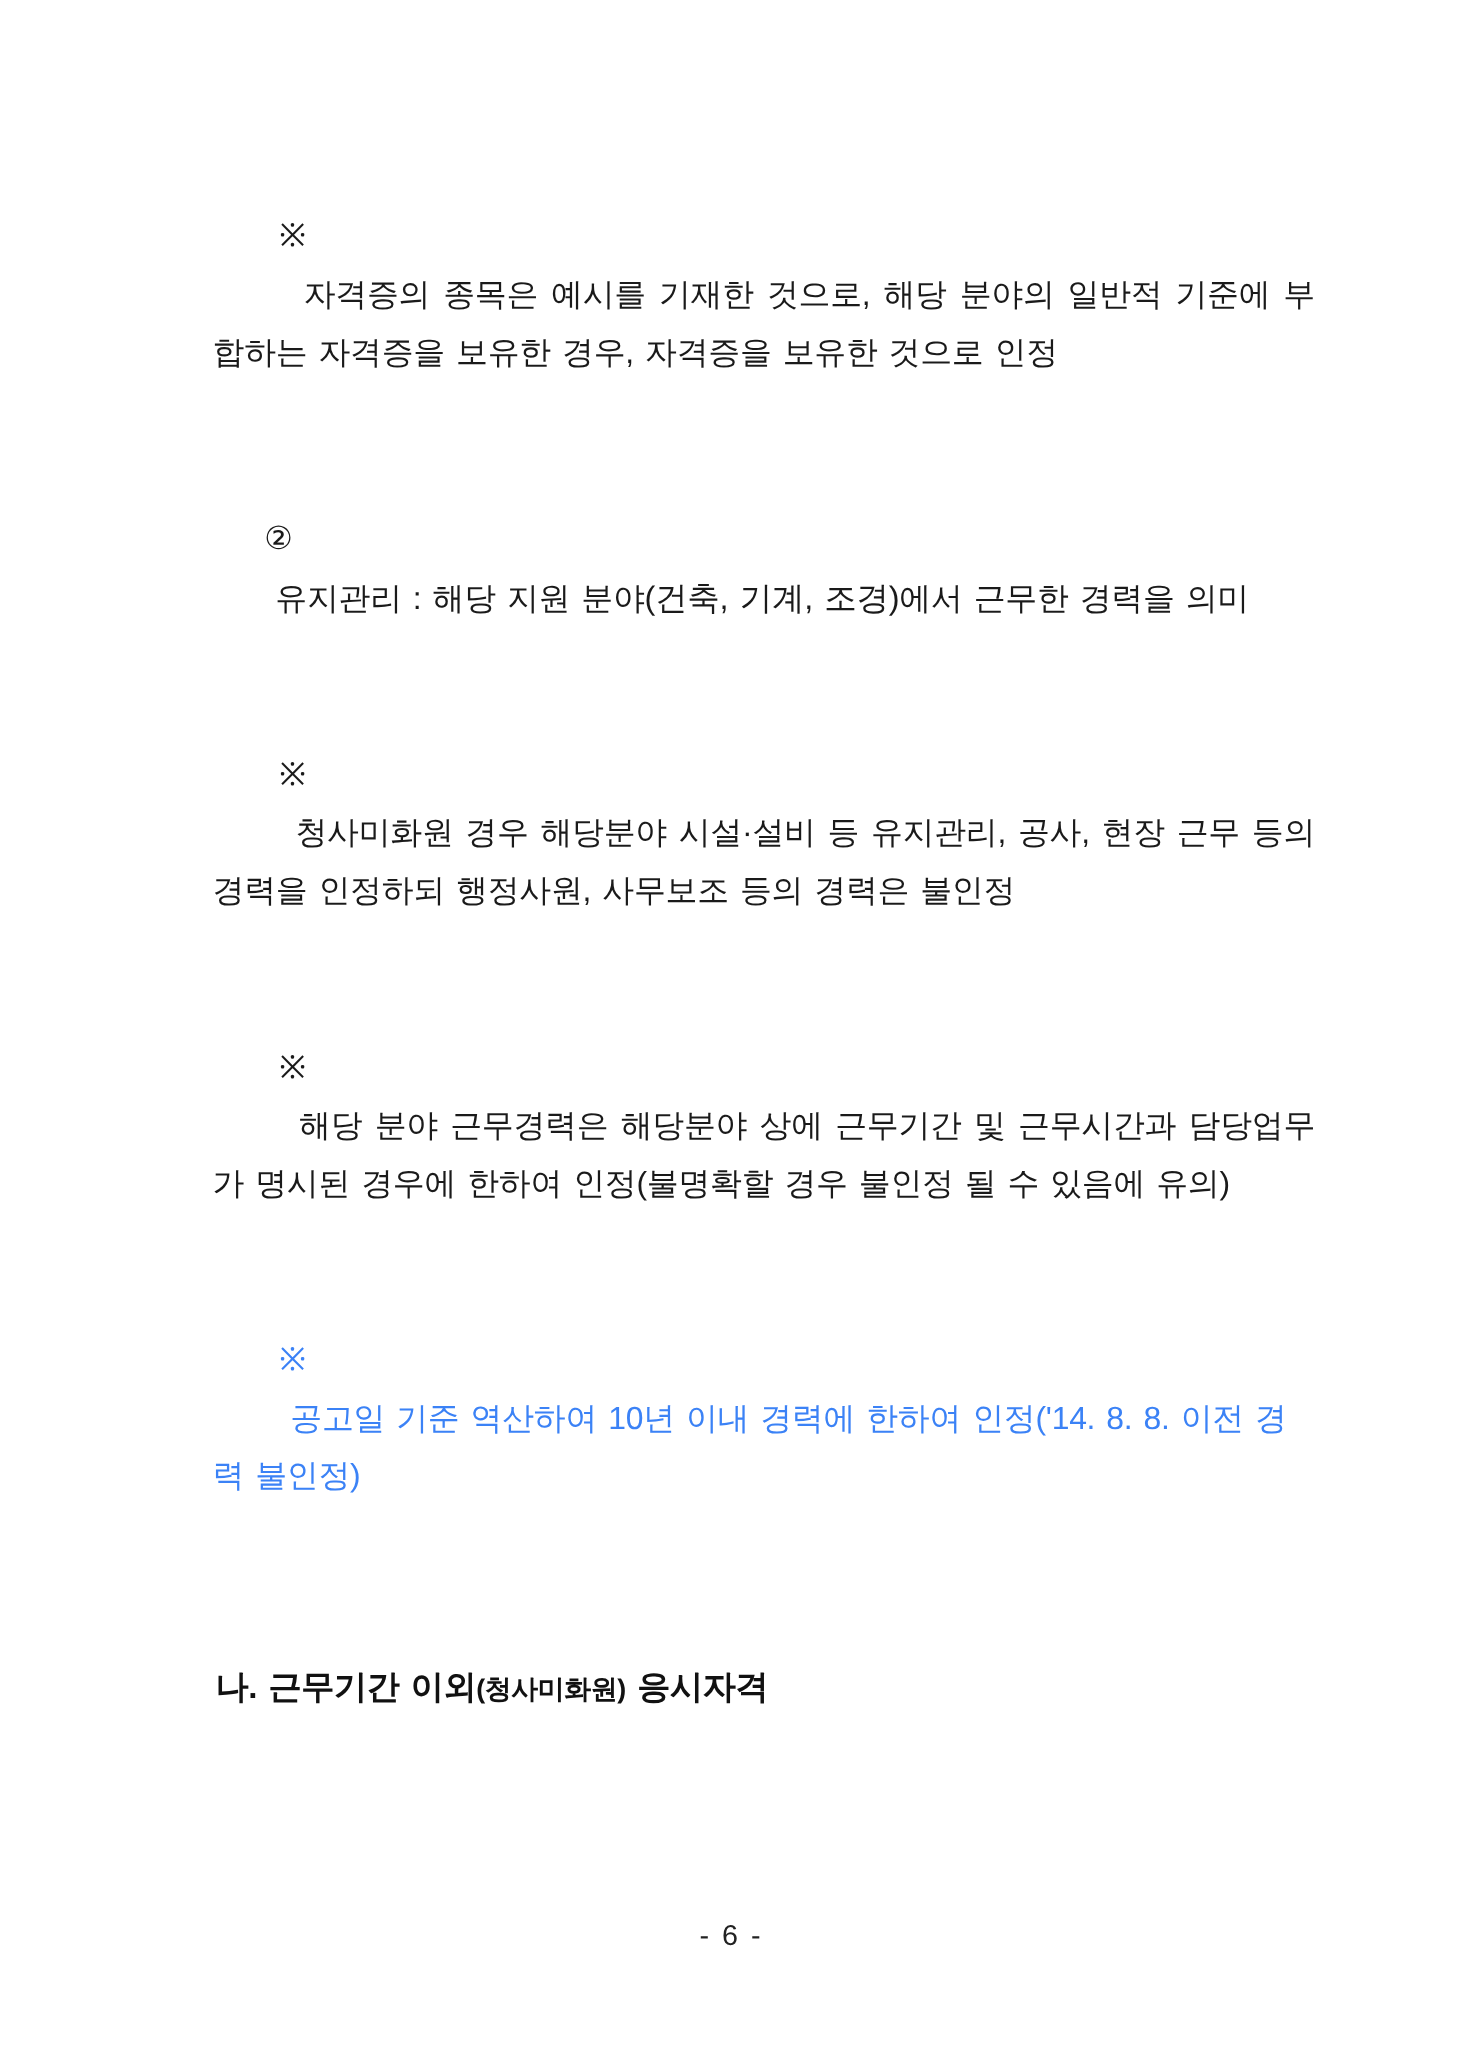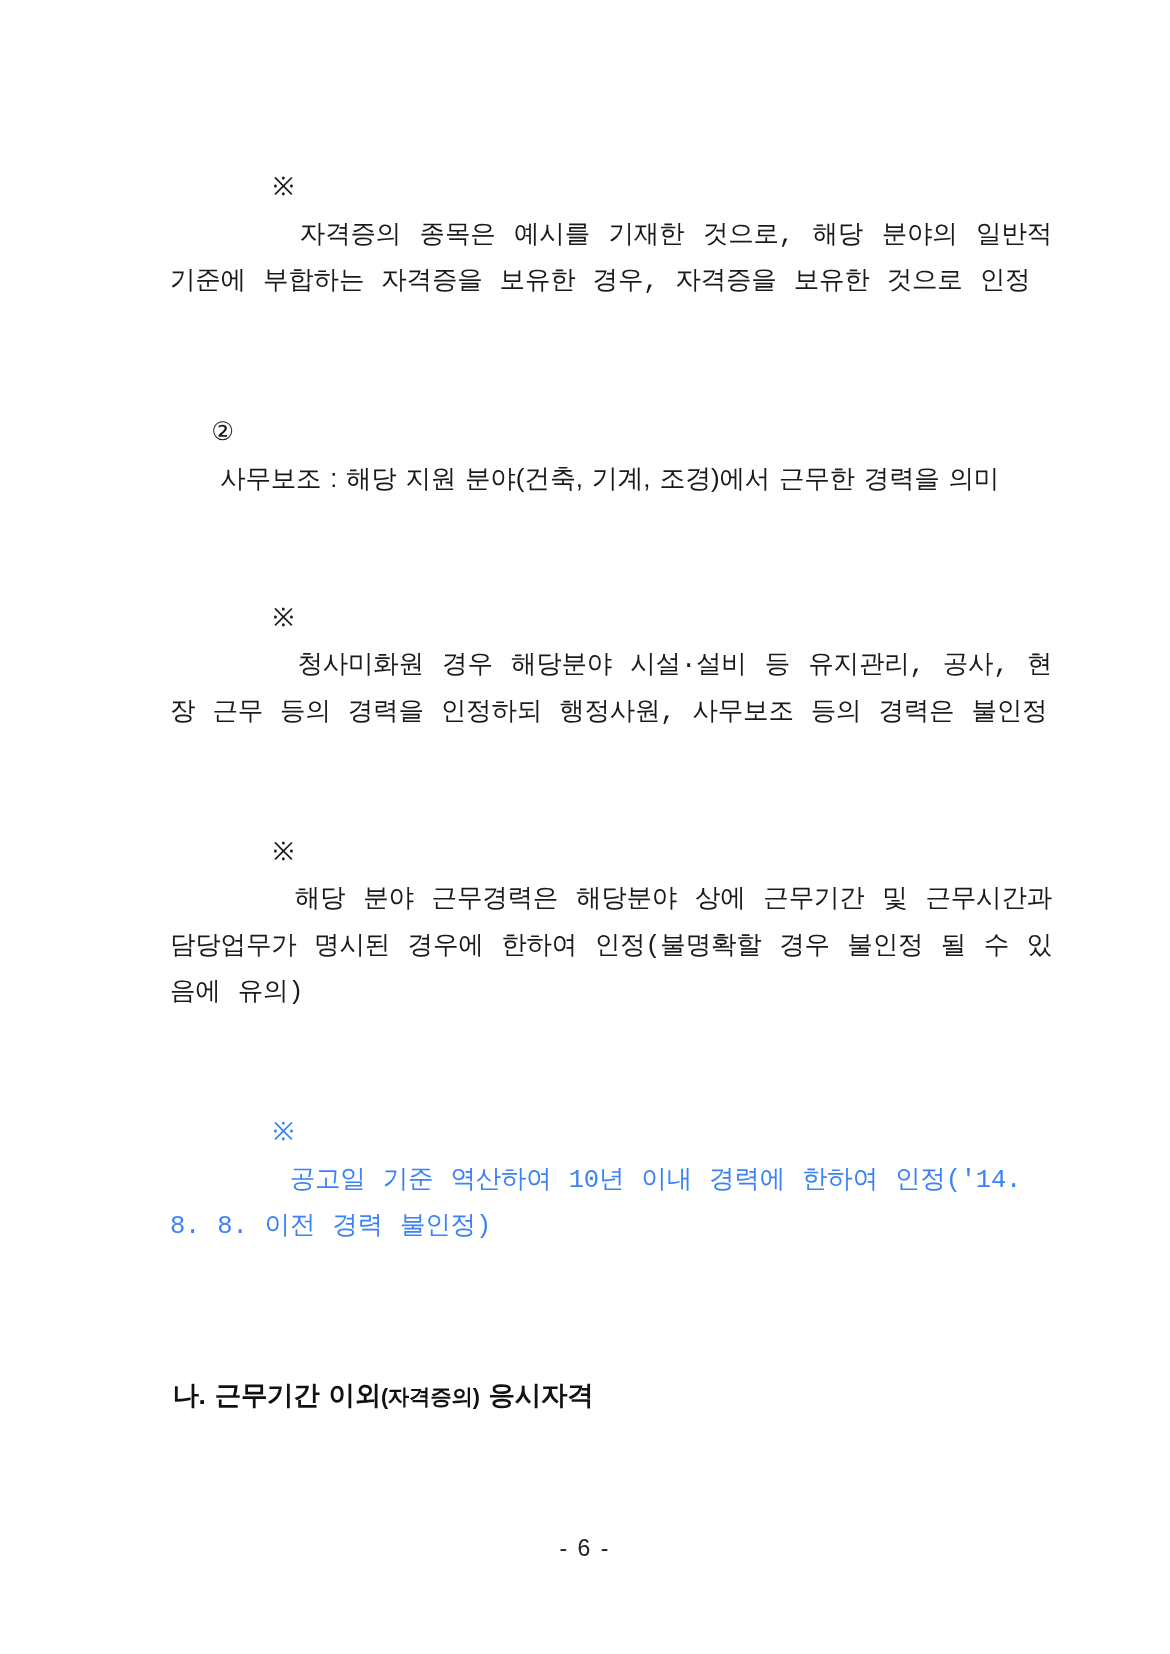--- a/index.html
+++ b/index.html
@@ -30,21 +30,21 @@
     letter-spacing: -0.2px;
     word-spacing: 2px;
     color: #1a1a1a;
     white-space: pre-wrap;
   }
   .red {
     color: #3b82f6;
   }
   
   .ind-0  { margin-left: 0px; }
-  .ind-1  { margin-left: 12px; font-family: Liberation Mono, monospace; }
+  .ind-1  { margin-left: 12px; }
   .hang-2 { padding-left: 40px; text-indent: -40px; }
 
   .block {
     margin-bottom: 2px;
   }
   .gap-sm { margin-top: 10px; }
   .gap-md { margin-top: 26px; }
 
   .heading {
     font-size: 26.5px;
@@ -80,39 +80,39 @@
 <div class="page">
   <div class="content">
 
     <div class="line ind-1 hang-2 block justify">
       <span>※</span>
       <span>&nbsp;</span><span>자격증의 종목은 예시를 기재한 것으로, 해당 분야의 일반적 기준에 부합하는 자격증을 보유한 경우, 자격증을 보유한 것으로 인정</span>
     </div>
 
     <div class="line ind-0 hang-2 block gap-sm">
       <span>②</span>
-      <span>&nbsp;</span><span>사무보조 : 해당 지원 분야</span><span class="inline-small">(건축, 기계, 조경)</span><span>에서 근무한 경력을 의미</span>
+      <span>&nbsp;</span><span>유지관리 : 해당 지원 분야</span><span class="inline-small">(건축, 기계, 조경)</span><span>에서 근무한 경력을 의미</span>
     </div>
 
     <div class="line ind-1 hang-2 block justify">
       <span>※</span>
       <span>&nbsp;</span><span>청사미화원 경우 해당분야 시설·설비 등 유지관리, 공사, 현장 근무 등의 경력을 인정하되 행정사원, 사무보조 등의 경력은 불인정</span>
     </div>
 
     <div class="line ind-1 hang-2 block justify">
       <span>※</span>
       <span>&nbsp;</span><span>해당 분야 근무경력은 해당분야 상에 근무기간 및 근무시간과 담당업무가 명시된 경우에 한하여 인정(불명확할 경우 불인정 될 수 있음에 유의)</span>
     </div>
 
     <div class="line ind-1 hang-2 block red">
       <span>※</span>
       <span>&nbsp;</span><span>공고일 기준 역산하여 10년 이내 경력에 한하여 인정('14. 8. 8. 이전 경력 불인정)</span>
     </div>
 
 
     <div class="heading line ind-0 block gap-md">
-      <span>나. 근무기간 이외</span><span class="sub">(자격증의)</span><span> 응시자격</span>
+      <span>나. 근무기간 이외</span><span class="sub">(청사미화원)</span><span> 응시자격</span>
     </div>
 
   </div>
 
   <div class="footer">- 6 -</div>
 </div>
 
 </body></html>

